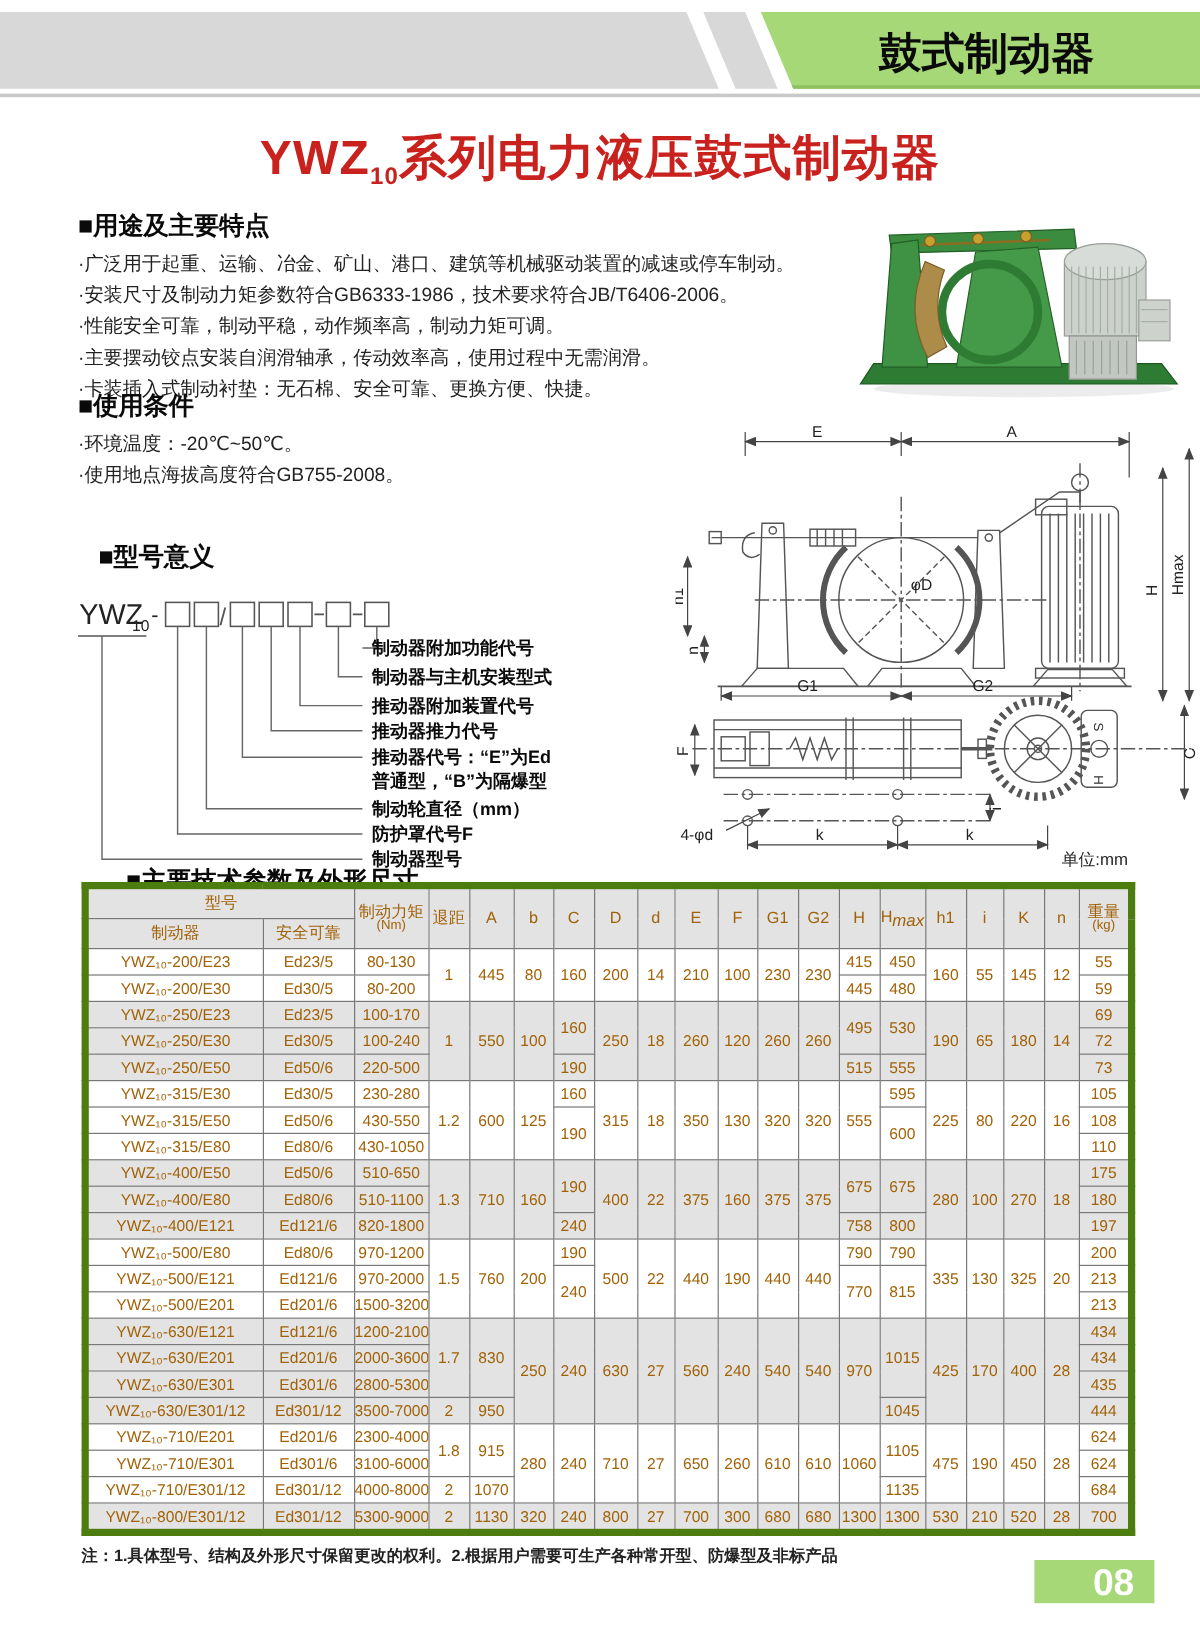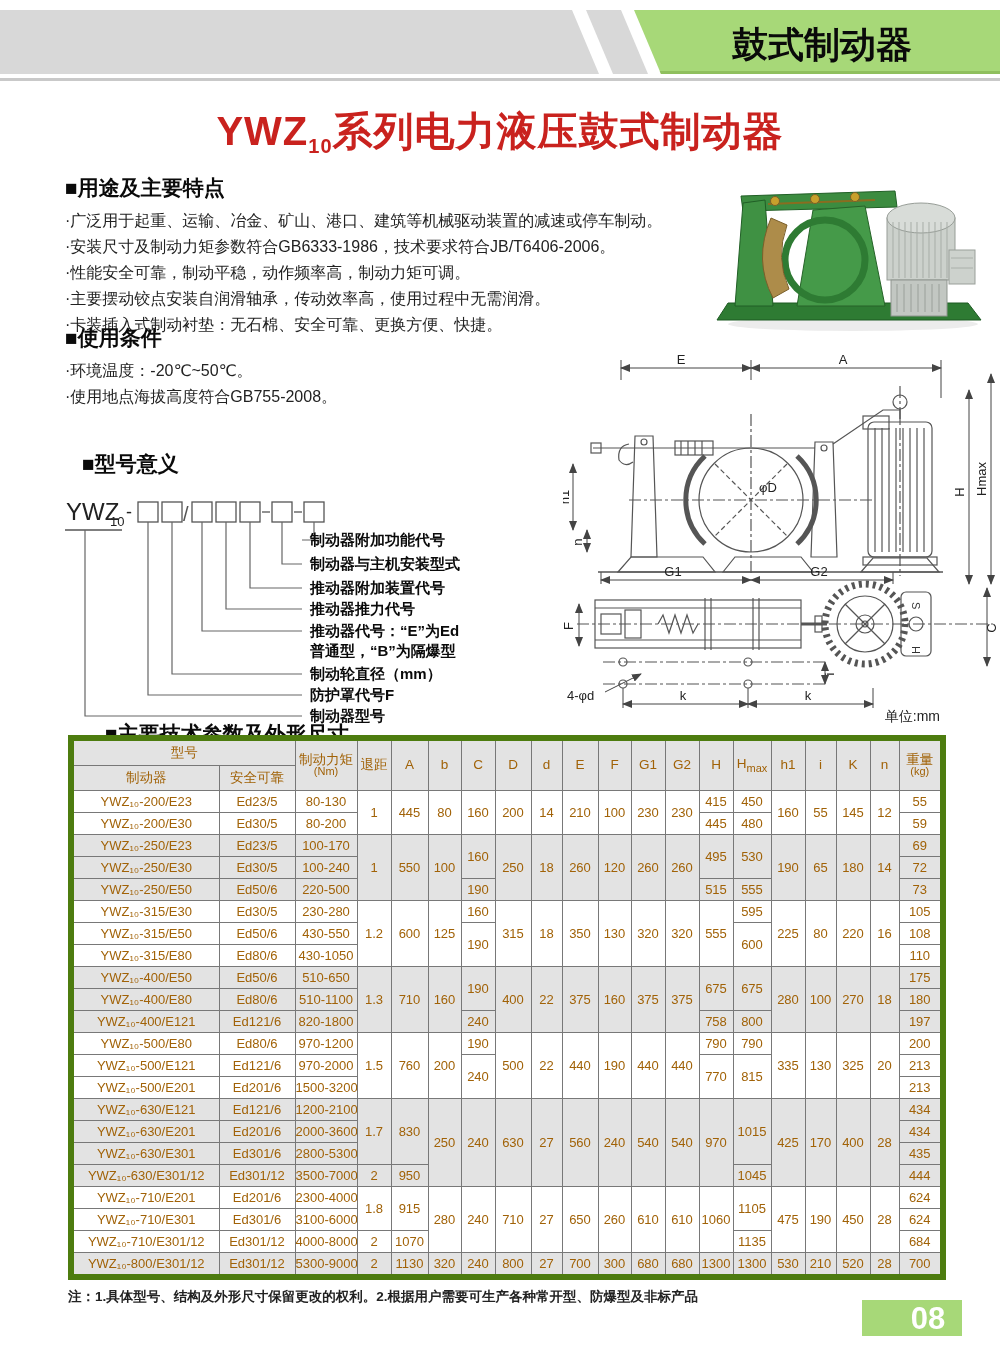--- a/index.html
+++ b/index.html
@@ -29,21 +29,21 @@
   .unit-label{position:absolute;right:60px;top:708px;font-size:14px;color:#222;}
   .spec-table-wrap{position:absolute;left:68px;top:735px;}
   table.spec-table{border-collapse:collapse;table-layout:fixed;width:872px;font-size:13px;color:#a16207;border:6px solid #4d7c0f;}
   table.spec-table th,table.spec-table td{
     border:1px solid #787878;text-align:center;vertical-align:middle;
     padding:0;height:21px;line-height:1.05;font-weight:normal;overflow:hidden;white-space:nowrap;
   }
   table.spec-table thead th{background:#e3e3e3;font-size:13.5px;height:24px;}
   table.spec-table thead .two-line span{display:block;}
   table.spec-table thead .sm{font-size:11px;display:block;margin-top:-1px;}
-  table.spec-table thead sub{font-size:11px;}
+  table.spec-table thead sub{font-size:14px;font-style:italic;}
   table.spec-table tr.shade td{background:#e3e3e3;}
   td.model-col{font-size:13px;}
   
   .foot-note{position:absolute;left:68px;top:1288px;width:880px;font-size:13.5px;color:#222;font-weight:bold;}
   .page-badge{
     position:absolute;left:862px;top:1300px;width:68px;height:36px;background:#a7d878;
     color:#fff;font-size:31px;font-weight:bold;text-align:center;line-height:37px;padding-left:32px;
   }
   
   .abs{position:absolute;}

